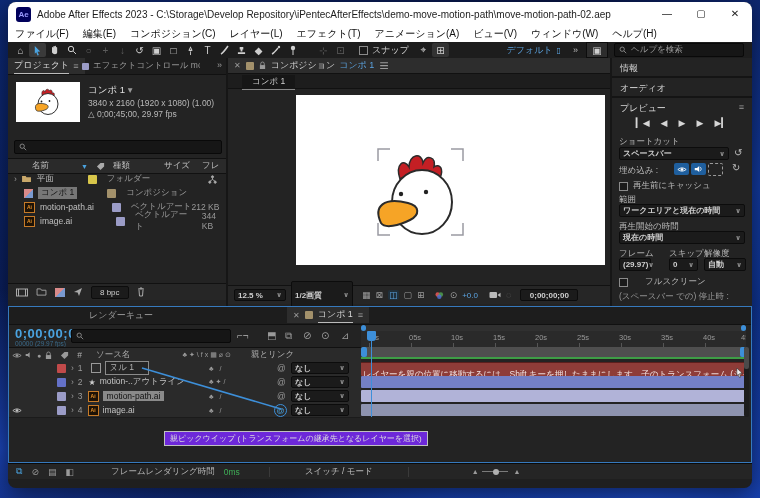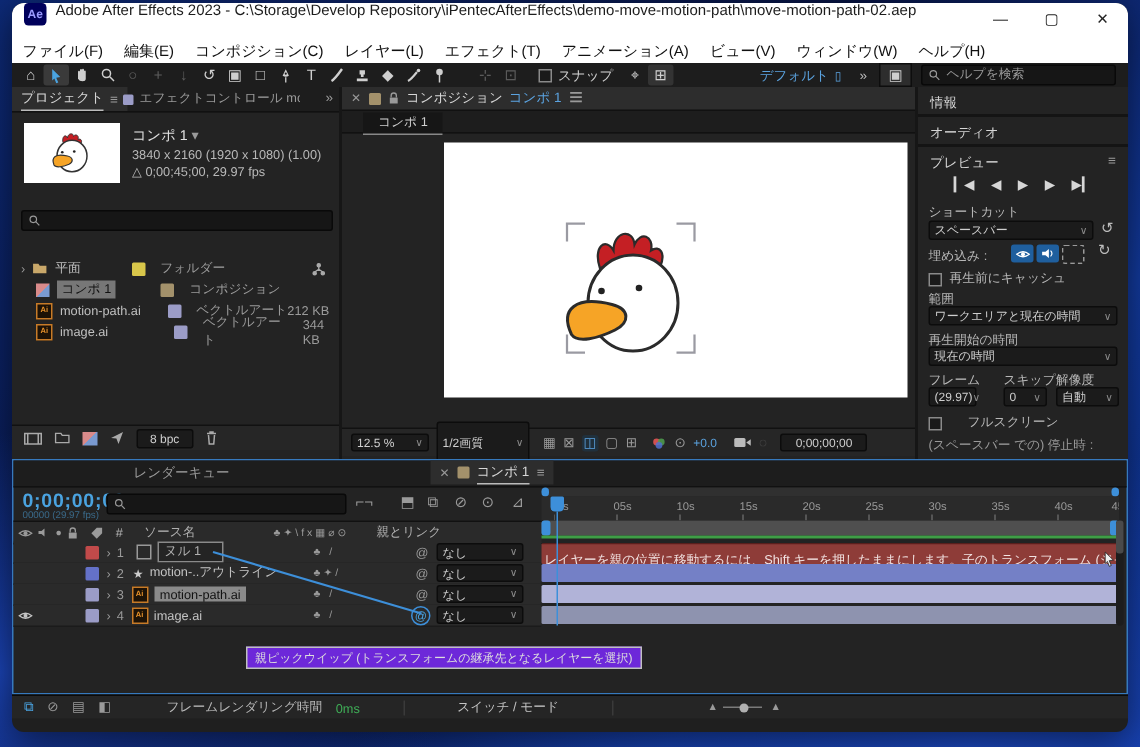--- a/index.html
+++ b/index.html
@@ -7,21 +7,21 @@
   .desktop{position:relative;width:760px;height:498px;
     background:
       radial-gradient(120% 90% at 85% 100%, #1c49c2 0%, rgba(28,73,194,0) 45%),
       radial-gradient(100% 80% at 0% 90%, #1b44b6 0%, rgba(27,68,182,0) 40%),
       linear-gradient(135deg,#0d2a77 0%,#081443 45%,#123a9e 75%,#0b2d84 100%);}
   .win{position:absolute;left:8px;top:2px;width:744px;height:486px;background:#1f1f1f;
     border-radius:8px;overflow:hidden;box-shadow:0 6px 24px rgba(0,0,0,.55);}
   .abs{position:absolute;}
   
   .titlebar{position:absolute;left:0;top:0;width:744px;height:24px;background:#ffffff;
-    display:flex;}
+    display:flex;align-items:center;}
   .ae-badge{width:15px;height:15px;margin:0 6px 0 8px;background:#00005b;border-radius:3px;
     color:#99f;font-size:8px;font-weight:bold;display:flex;align-items:center;justify-content:center;}
   .title-text{font-size:10px;color:#1c1c1c;white-space:nowrap;overflow:hidden;flex:1;}
   .win-controls{display:flex;align-items:center;height:100%;}
   .win-controls span{width:34px;text-align:center;font-size:10px;color:#222;line-height:24px;}
   .menubar{position:absolute;left:0;top:24px;width:744px;height:16px;background:#ffffff;
     display:flex;align-items:center;border-bottom:1px solid #d8d8d8;}
   .menubar span{font-size:10px;color:#111;padding:0 7px;white-space:nowrap;}
   
   .toolbar{position:absolute;left:0;top:40px;width:744px;height:16px;background:#1d1d1d;
@@ -32,21 +32,21 @@
   .tool.dim{opacity:.35;}
   .tbar-label{font-size:9px;color:#cfcfcf;white-space:nowrap;}
   .cb{width:7px;height:7px;border:1px solid #8a8a8a;background:#1a1a1a;display:inline-block;flex:0 0 auto;}
   .helpsearch{display:flex;align-items:center;gap:4px;background:#161616;border:1px solid #090909;
     border-radius:2px;height:12px;width:120px;padding:0 4px;}
   .helpsearch span{font-size:8.5px;color:#9a9a9a;white-space:nowrap;text-align:center;}
   
   .panel{background:#232323;}
   .ptab{font-size:9px;color:#d6d6d6;display:flex;align-items:center;gap:4px;}
   .dd{background:#1b1b1b;border:1px solid #0c0c0c;border-radius:2px;color:#cfcfcf;font-size:8px;
-    display:flex;align-items:center;justify-content:space-between;padding:0 3px;box-sizing:border-box;height:13px;}
+    display:flex;align-items:center;justify-content:space-between;padding:0 3px;box-sizing:border-box;height:13px;font-weight:bold;}
   .dd .cv{color:#8a8a8a;font-size:7px;}
   .lbl{font-size:8.5px;color:#b8b8b8;white-space:nowrap;}
   .chip{width:9px;height:9px;border-radius:1px;display:inline-block;flex:0 0 auto;}
   .lab-red{background:#c14a4a}.lab-blue{background:#6471c8}.lab-lav{background:#9b9cc7}
   .lab-yellow{background:#d8c64a}.lab-tan{background:#a3916b}
   .aibadge{width:9px;height:9px;background:#1d1206;border:1px solid #c77b28;color:#e8922a;
     font-size:5px;font-weight:bold;display:inline-flex;align-items:center;justify-content:center;flex:0 0 auto;}
   .divline{background:#141414;}
   
   .prj-row{position:absolute;width:100%;height:14px;display:flex;align-items:center;font-size:8.5px;color:#c0c0c0;}
@@ -194,20 +194,30 @@
       <span>△</span> <span>0;00;45;00, 29.97 fps</span>
     </div>
 
     <div class="abs helpsearch" style="left:6px;top:82px;width:198px">
       <svg width="8" height="8" viewBox="0 0 10 10">
             <circle cx="4" cy="4" r="2.7" fill="none" stroke="#9a9a9a"></circle>
             <path d="M6.2 6.2 9 9" stroke="#9a9a9a"></path>
           </svg>
     </div>
 
+    <div class="prj-row prj-hdr" style="top:100px">
+      <span style="margin-left:24px">名前</span>
+      <span style="color:#4aa3e0;font-size:7px;margin-left:32px">▼</span>
+      <svg width="9" height="9" viewBox="0 0 10 10" style="margin-left:8px">
+            <path d="M1 5 5 1h4v4L5 9Z" fill="#aaa"></path>
+          </svg>
+      <span style="margin-left:8px">種類</span>
+      <span style="margin-left:34px">サイズ</span>
+      <span style="margin-left:12px">フレ</span>
+    </div>
 
     <div class="prj-row" style="top:114px">
       <span style="margin-left:6px;color:#9a9a9a">›</span>
       <svg width="11" height="8" viewBox="0 0 12 9" style="margin-left:4px">
             <path d="M1 1h4l1 1.5h5V8H1z" fill="#c9a86a"></path>
           </svg>
       <span style="margin-left:5px">平面</span>
       <span class="chip lab-yellow" style="margin-left:34px"></span>
       <span style="margin-left:10px;color:#9a9a9a">フォルダー</span>
       <svg width="9" height="9" viewBox="0 0 10 10" style="margin-left:58px">

